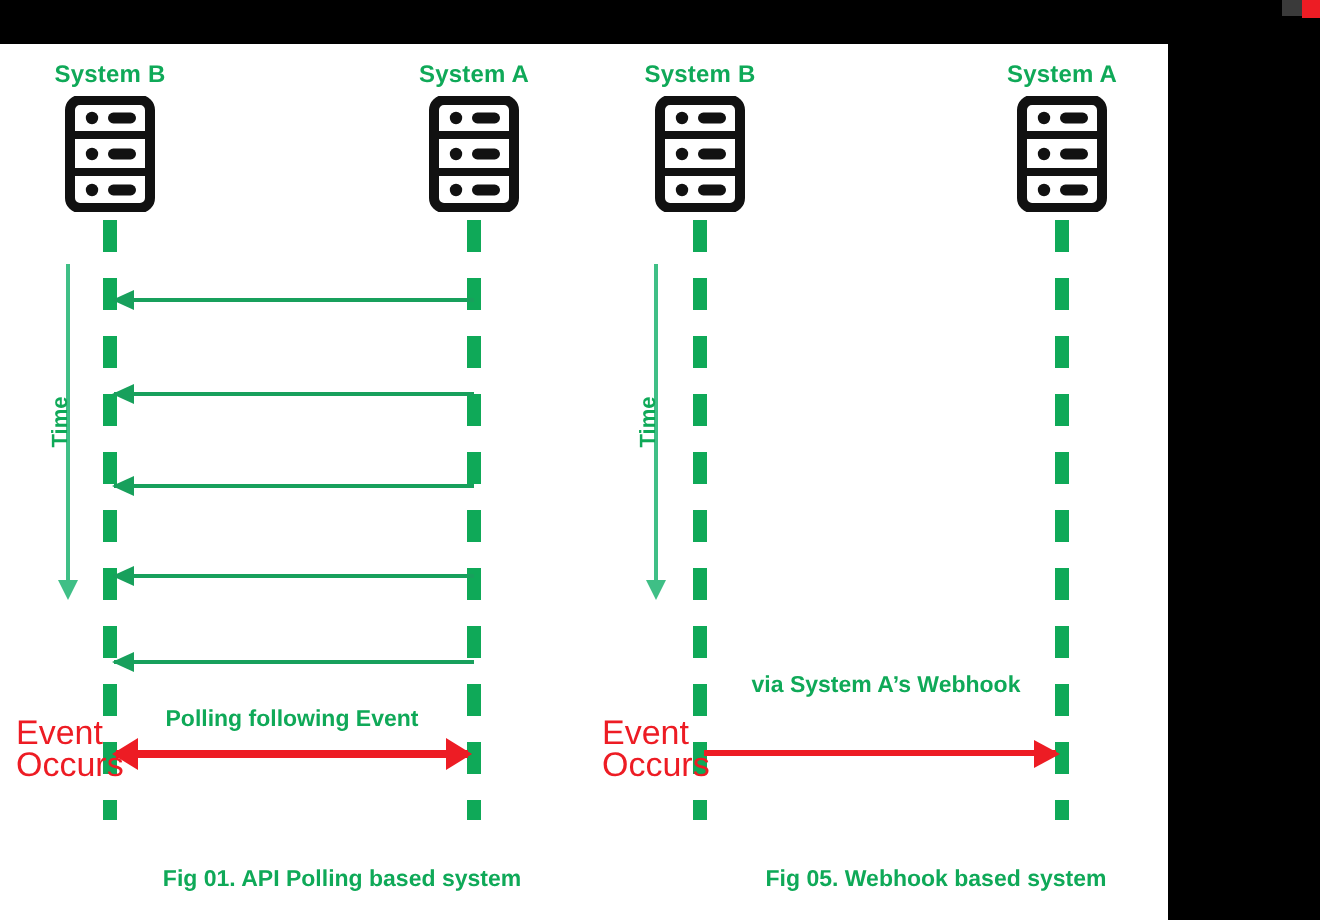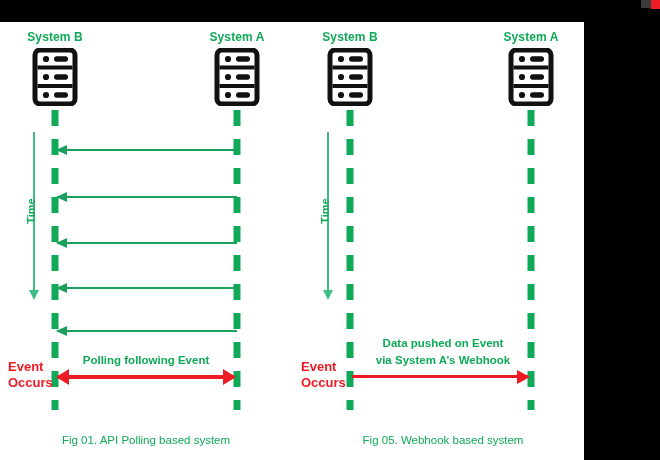--- a/index.html
+++ b/index.html
@@ -161,44 +161,45 @@
     width: 0;
     height: 0;
     border-top: 7px solid transparent;
     border-bottom: 7px solid transparent;
     border-left: 13px solid #ED1C24;
   }
 
   
   .event-text {
     position: absolute;
-    font-size: 13px;
-    font-weight: bold;
+    font-size: 17px;
+    font-weight: normal;
     color: #ED1C24;
     line-height: 16px;
     white-space: nowrap;
   }
   .arrow-caption {
     position: absolute;
     font-size: 11.5px;
     font-weight: bold;
     color: #0FA958;
     text-align: center;
     transform: translateX(-50%);
     line-height: 17px;
     white-space: nowrap;
   }
   .fig-caption {
     position: absolute;
     font-size: 11.5px;
-    font-weight: normal;
+    font-weight: bold;
     color: #0FA958;
     text-align: right;
     transform: translateX(-50%);
     white-space: nowrap;
+    margin-left: 25px;
   }
 </style>
 </head>
 <body>
 
 <div id="stage">
 
   <div class="corner-mark-dark"></div>
   <div class="corner-mark"></div>
 
@@ -293,21 +294,20 @@
     <div class="time-axis-line" style="left:327px; top:110px; height:160px;"></div>
     <div class="time-axis-head" style="left:327.7px; top:268px;"></div>
     <div class="time-label" style="left:312px; top:183px; transform:rotate(-90deg);">Time</div>
 
     <div class="event-text" style="left:301px; top:337px;">
       <div>Event</div>
       <div>Occurs</div>
     </div>
 
     <div class="arrow-caption" style="left:443px; top:313px;">
-      <div>Data pushed on Event</div>
       <div>via System A’s Webhook</div>
     </div>
     <div class="red-arrow-right" style="left:352px; top:353px; width:176px;"></div>
 
     <div class="fig-caption" style="left:443px; top:412px;">Fig 05. Webhook based system</div>
 
   </div>
 </div>
 
 </body></html>

